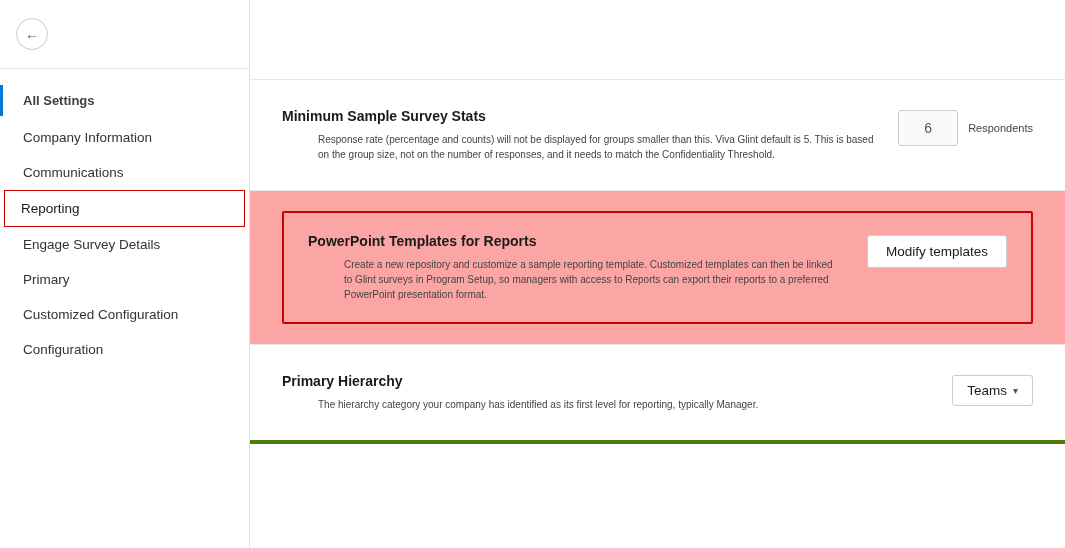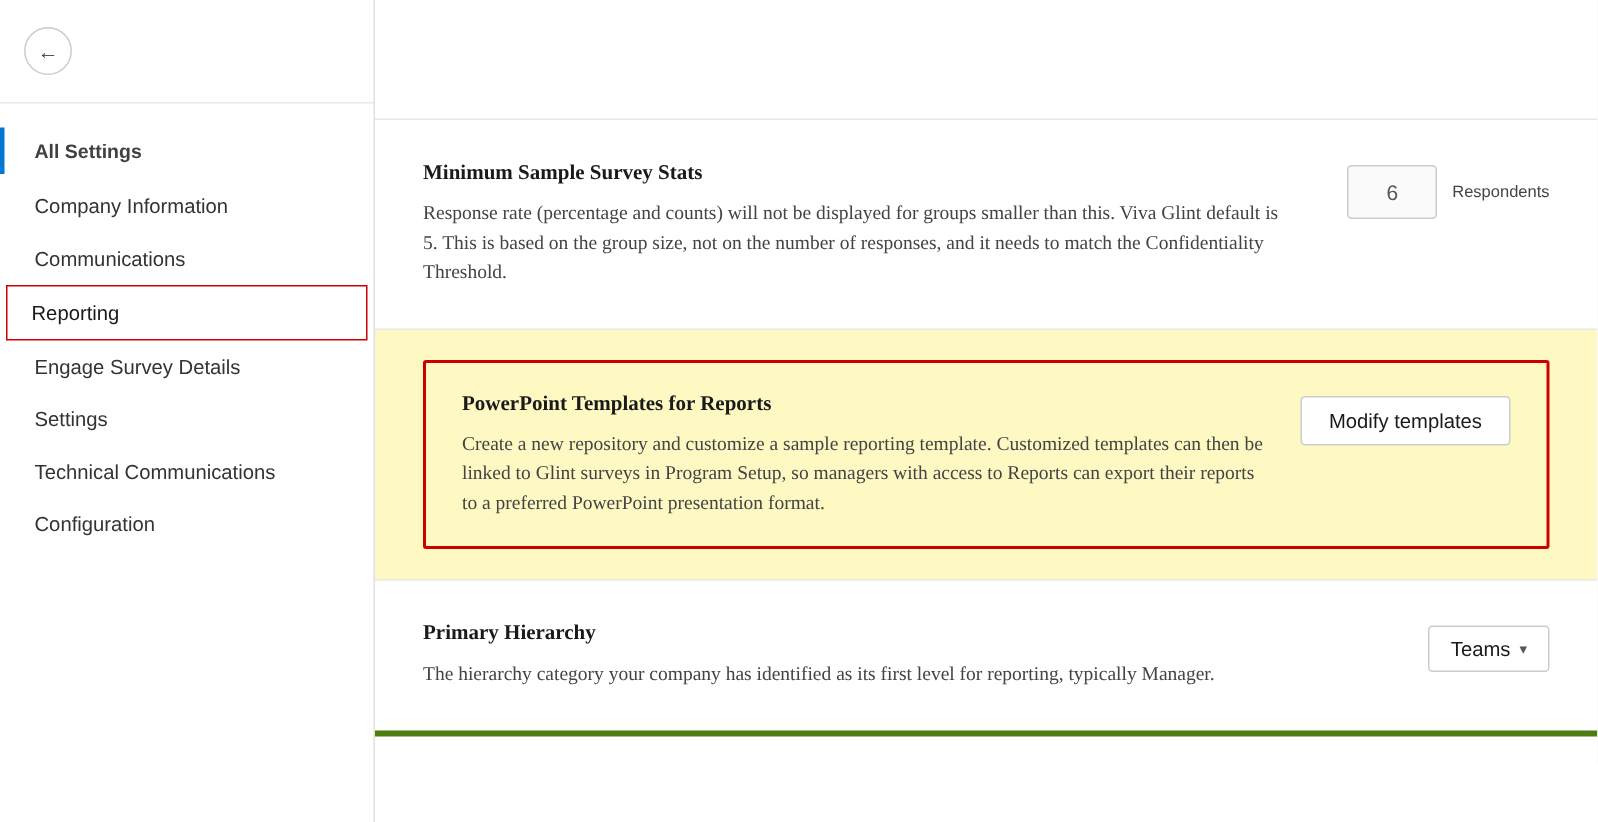--- a/index.html
+++ b/index.html
@@ -91,36 +91,36 @@
     }
 
     .section-title {
       font-size: 14px;
       font-weight: 700;
       color: #1a1a1a;
       margin-bottom: 8px;
     }
 
     .section-description {
-      font-size: 13px;
+      font-size: 10px;
       color: #444;
       line-height: 1.5;
       max-width: 580px;
+      margin-left: 36px;
     }
 
     .section-row {
       display: flex;
       align-items: flex-start;
       justify-content: space-between;
       gap: 24px;
     }
 
     .section-text {
       flex: 1;
-      font-family: Liberation Serif, serif;
     }
 
     .section-action {
       display: flex;
       align-items: center;
       gap: 10px;
       flex-shrink: 0;
       margin-top: 2px;
     }
 
@@ -150,21 +150,21 @@
       margin-top: 0;
       display: flex;
       align-items: flex-start;
       justify-content: space-between;
       gap: 24px;
     }
 
     .powerpoint-wrapper {
       padding: 20px 0;
       border-bottom: 1px solid #e8e8e8;
-      background: #fef9c3;
+      background: #fca5a5;
     }
 
     .modify-btn {
       background: #fff;
       border: 1px solid #ccc;
       border-radius: 3px;
       padding: 8px 18px;
       font-size: 13.5px;
       color: #1a1a1a;
       cursor: pointer;
@@ -228,22 +228,22 @@
   <div class="sidebar-header">
     <button class="back-button">←</button>
   </div>
   <nav class="sidebar-nav">
     <div class="nav-section-label">All Settings</div>
 
     <div class="nav-item">Company Information</div>
     <div class="nav-item">Communications</div>
     <div class="nav-item reporting-active">Reporting</div>
     <div class="nav-item">Engage Survey Details</div>
-    <div class="nav-item">Settings</div>
-    <div class="nav-item">Technical Communications</div>
+    <div class="nav-item">Primary</div>
+    <div class="nav-item">Customized Configuration</div>
     <div class="nav-item">Configuration</div>
   </nav>
 </div>
 
 <div class="main-content">
 
   <div class="top-spacer"></div>
 
   <div class="content-section minimum-sample-section">
     <div class="section-row">

